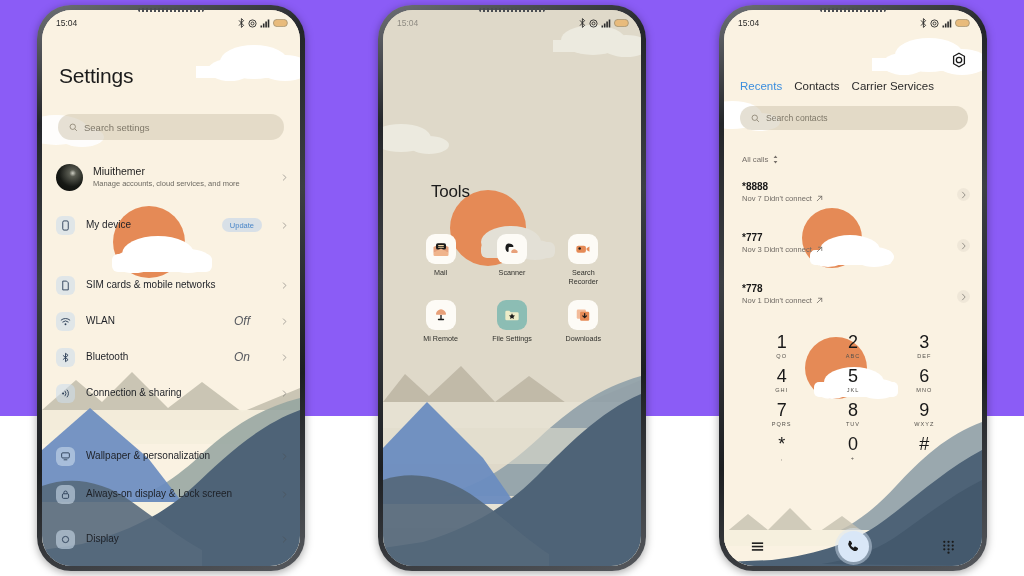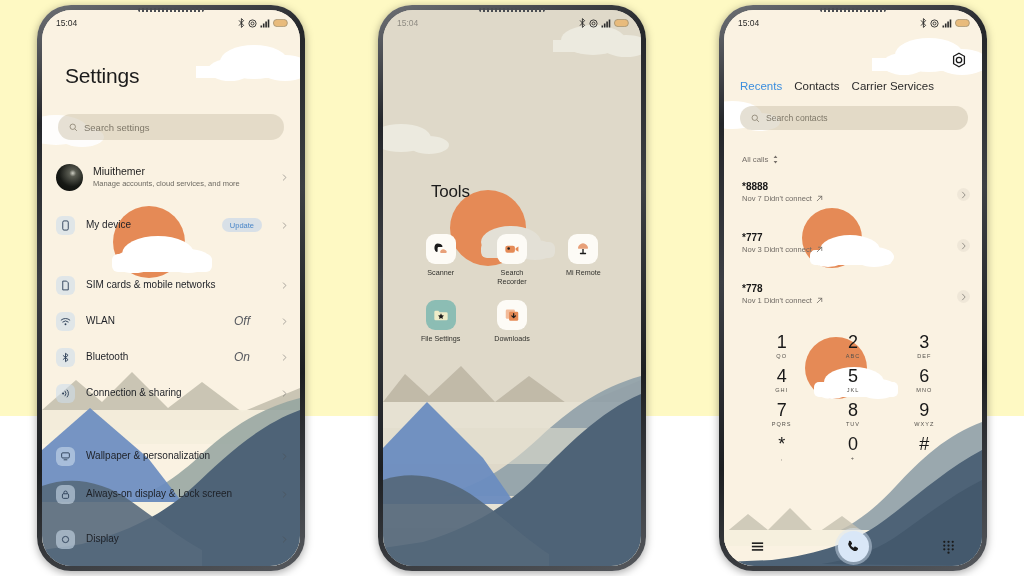--- a/index.html
+++ b/index.html
@@ -2,21 +2,21 @@
 <html><head>
 <meta charset="utf-8">
 <style>
   * { box-sizing: border-box; margin: 0; padding: 0; }
   html, body {
     width: 1024px; height: 576px;
     background: #ffffff;
     font-family: "Liberation Sans", sans-serif;
     overflow: hidden;
   }
-  .stage { position: relative; width: 1024px; height: 416px; background:#fef9c3; }
+  .stage { position: relative; width: 1024px; height: 416px; background:#8b5cf6; }
 
   
   .phone {
     position: absolute;
     width: 268px; height: 566px;
     top: 5px;
     border-radius: 34px;
     background: linear-gradient(160deg,#6e7176 0%,#24262a 18%,#3c3f44 42%,#1d1f22 70%,#55585d 100%);
     padding: 5px;
     box-shadow: 0 2px 9px rgba(0,0,0,0.35);
@@ -51,21 +51,21 @@
     font-size: 8.5px; color: #2b2b2b; z-index: 40;
   }
   .statusbar .icons { display: flex; align-items: center; gap: 3px; }
   .statusbar svg { display:block; }
 
   
   .content { position: absolute; inset: 0; z-index: 30; }
 
   
   .settings-title {
-    position:absolute; top:54px; left:23px;
+    position:absolute; top:54px; left:17px;
     font-size: 21px; font-weight: 400; color: #1b1b1b; letter-spacing:-0.2px;
   }
   .search-pill {
     position:absolute; top:104px; left:16px; right:16px; height:26px;
     border-radius: 13px; background: rgba(210,200,178,0.55);
     display:flex; align-items:center; gap:6px; padding-left:11px;
   }
   .search-pill .txt { font-size:9.5px; color:#7e7768; }
   .sp-ico { width:9px;height:9px;flex:none; }
 
@@ -418,20 +418,33 @@
               <rect x="0.4" y="0.4" width="14" height="7.2" rx="3.6" fill="#e8bb7c" stroke="#9a8a6a" stroke-width="0.7"></rect>
             </svg>
         </span>
       </div>
 
       <div class="content">
         <div class="tools-title">Tools</div>
 
         <div class="appgrid">
 
+          <div class="app">
+            <span class="tile">
+              <svg viewBox="0 0 24 24">
+                  <rect x="0" y="0" width="24" height="24" rx="7" fill="#fdfbf6"></rect>
+                  <path d="M3 16.5v-7l9-4.5 9 4.5v7z" fill="#e5a07a"></path>
+                  <rect x="6" y="5" width="12" height="7.6" rx="2.2" fill="#1b1b1b"></rect>
+                  <rect x="8.4" y="7.3" width="7.2" height="1.1" rx="0.55" fill="#f5d9a8"></rect>
+                  <rect x="8.4" y="9.4" width="7.2" height="1.1" rx="0.55" fill="#f5d9a8"></rect>
+                  <path d="M3 16.5l9-5 9 5v2.5a1.5 1.5 0 01-1.5 1.5h-15A1.5 1.5 0 013 19z" fill="#f0b48c"></path>
+                </svg>
+            </span>
+            <span class="lbl">Mail</span>
+          </div>
 
           <div class="app">
             <span class="tile">
               <svg viewBox="0 0 24 24">
                   <rect x="0" y="0" width="24" height="24" rx="7" fill="#fdfbf6"></rect>
                   <path d="M8 5.5c2.6 0 4.6 1.1 5.6 2.6 0.5 0.8 0.1 1.5-0.8 1.5H9.6c-1 0-1.7 0.6-1.7 1.6v3.4c0 0.9-0.8 1.3-1.5 0.8-1.4-1-2.3-2.8-2.3-5 0-3 1.9-4.9 3.9-4.9z" fill="#1b1b1b"></path>
                   <path d="M14.6 12.4c1.9 0 3.5 1.1 4.2 2.7 0.4 0.9-0.2 1.6-1.1 1.6h-5.6c-0.8 0-1.3-0.6-1.1-1.4 0.4-1.7 1.8-2.9 3.6-2.9z" fill="#e8a079"></path>
                 </svg>
             </span>
             <span class="lbl">Scanner</span>

